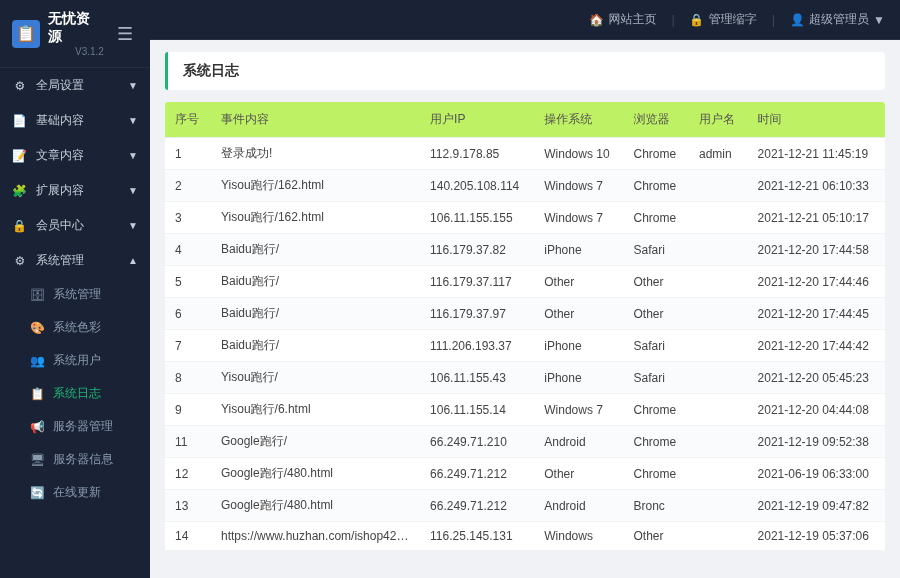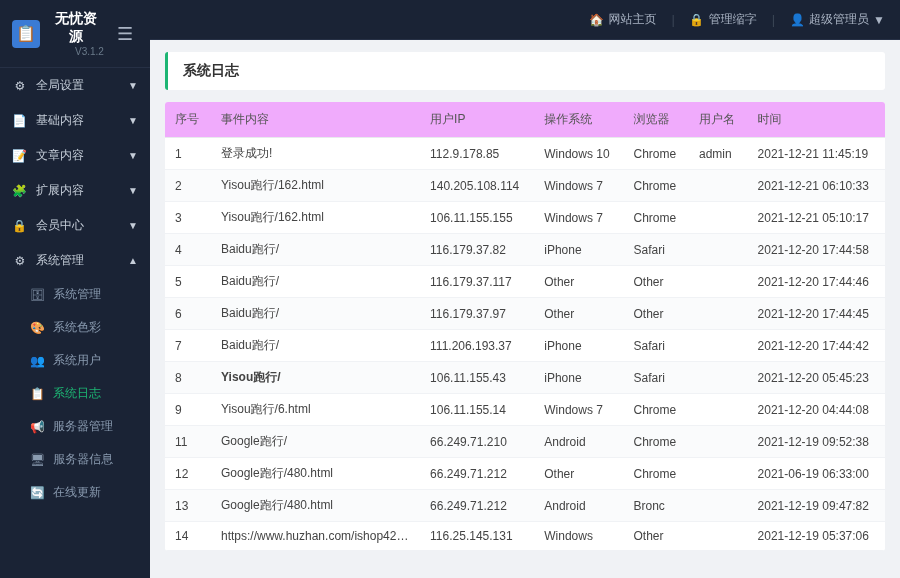--- a/index.html
+++ b/index.html
@@ -2,21 +2,21 @@
 <html><head>
   <meta charset="utf-8">
   <style>
     * { margin: 0; padding: 0; box-sizing: border-box; }
     body { font-family: "Microsoft YaHei", Arial, sans-serif; font-size: 13px; background: #f0f2f5; display: flex; width: 900px; height: 578px; overflow: hidden; }
 
     
     .sidebar { width: 150px; background: #1a2335; color: #aab4c4; height: 578px; flex-shrink: 0; overflow-y: auto; }
     .sidebar-logo { background: #1a2335; padding: 10px 12px; display: flex; align-items: center; gap: 8px; border-bottom: 1px solid #263045; }
     .sidebar-logo-icon { width: 28px; height: 28px; background: #3a7bd5; border-radius: 4px; display: flex; align-items: center; justify-content: center; color: white; font-size: 16px; flex-shrink: 0; }
-    .sidebar-logo-text { color: white; font-size: 14px; font-weight: bold; text-align: center; }
+    .sidebar-logo-text { color: white; font-size: 14px; font-weight: bold; }
     .sidebar-logo-version { color: #6a7a8a; font-size: 10px; margin-left: 27px; }
     .sidebar-menu-btn { width: 30px; height: 30px; background: transparent; border: none; color: #aab4c4; font-size: 18px; cursor: pointer; margin-left: auto; display: flex; align-items: center; justify-content: center; }
 
     .sidebar-item { padding: 9px 12px; display: flex; align-items: center; gap: 8px; cursor: pointer; position: relative; }
     .sidebar-item.section { color: #c5cdd8; font-size: 12px; }
     .sidebar-item .arrow { margin-left: auto; font-size: 10px; }
     .sidebar-item .icon { width: 16px; text-align: center; flex-shrink: 0; }
 
     .sidebar-sub-item { padding: 8px 12px 8px 30px; display: flex; align-items: center; gap: 8px; cursor: pointer; color: #8a9bb0; font-size: 12px; }
     .sidebar-sub-item.active { color: #1db573; }
@@ -28,21 +28,21 @@
     .topbar-separator { color: #3a4555; }
 
     
     .content { flex: 1; padding: 12px 15px; background: #f0f2f5; overflow-y: auto; }
     .page-title-bar { background: white; padding: 10px 15px; margin-bottom: 12px; border-radius: 3px; border-left: 3px solid #1db573; }
     .page-title-text { font-size: 14px; color: #333; font-weight: bold; }
 
     
     .table-container { background: white; border-radius: 3px; overflow: hidden; }
     table { width: 100%; border-collapse: collapse; font-size: 12px; }
-    thead tr { background: #f0abfc; }
+    thead tr { background: #bef264; }
     thead th { padding: 9px 10px; text-align: left; color: #555; font-weight: normal; border-bottom: 1px solid #e8eaed; white-space: nowrap; }
     tbody tr { border-bottom: 1px solid #f0f2f5; }
     tbody tr:nth-child(even) { background: #fafbfc; }
     tbody td { padding: 7px 10px; color: #444; white-space: nowrap; }
   </style>
 </head>
 <body>
 
 <div class="sidebar">
   <div class="sidebar-logo">
@@ -215,21 +215,21 @@
       <td>7</td>
       <td style="max-width:200px;overflow:hidden;text-overflow:ellipsis;">Baidu跑行/</td>
       <td>111.206.193.37</td>
       <td>iPhone</td>
       <td>Safari</td>
       <td></td>
       <td>2021-12-20 17:44:42</td>
     </tr>
             <tr>
       <td>8</td>
-      <td style="max-width:200px;overflow:hidden;text-overflow:ellipsis;font-weight:bold;">Yisou跑行/</td>
+      <td style="max-width:200px;overflow:hidden;text-overflow:ellipsis;">Yisou跑行/</td>
       <td>106.11.155.43</td>
       <td>iPhone</td>
       <td>Safari</td>
       <td></td>
       <td>2021-12-20 05:45:23</td>
     </tr>
             <tr>
       <td>9</td>
       <td style="max-width:200px;overflow:hidden;text-overflow:ellipsis;">Yisou跑行/6.html</td>
       <td>106.11.155.14</td>

